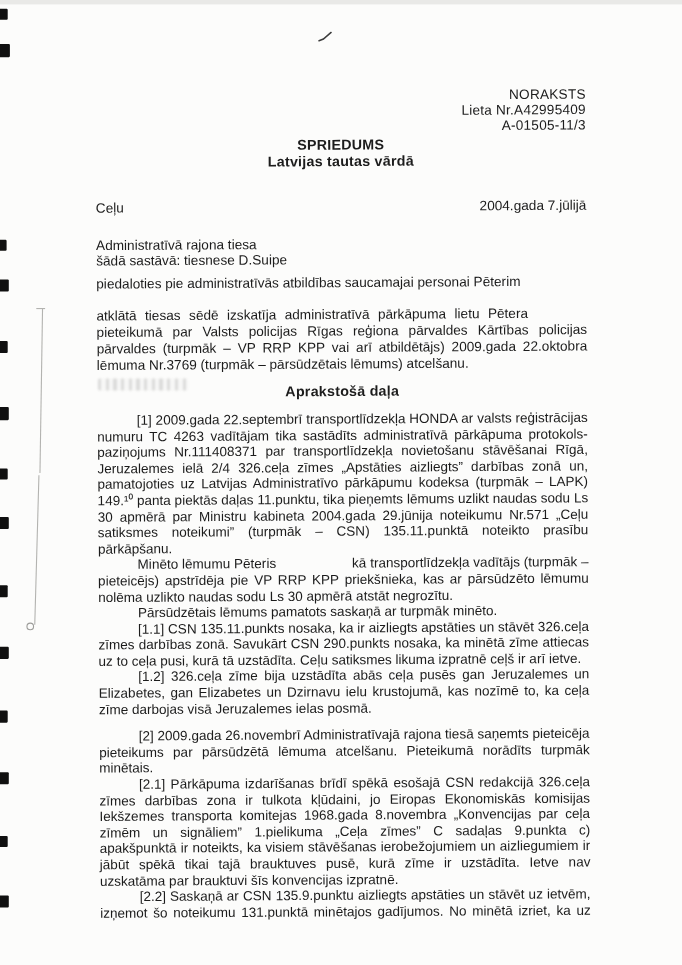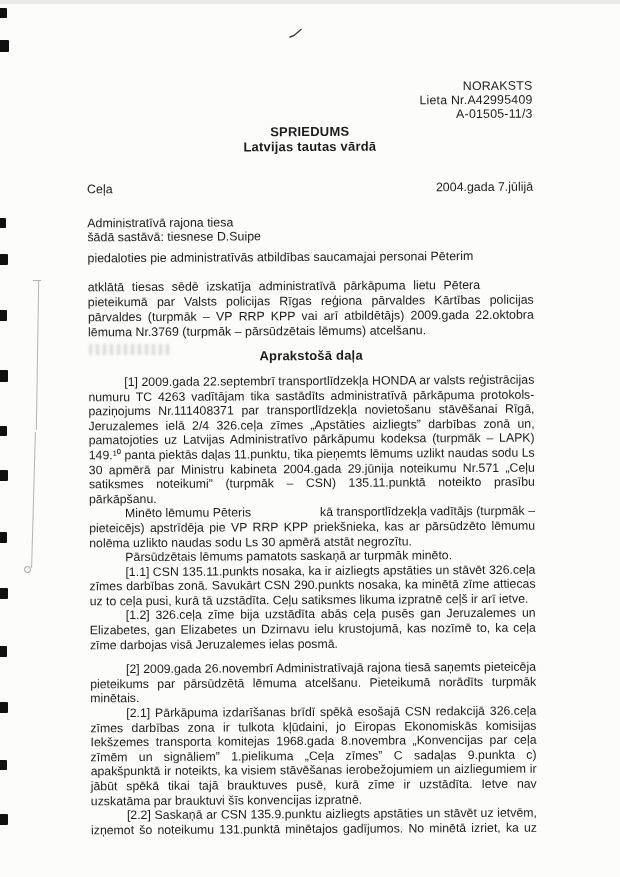--- a/index.html
+++ b/index.html
@@ -77,21 +77,21 @@
       <div>Lieta Nr.A42995409</div>
       <div>A-01505-11/3</div>
     </div>
 
     <div class="titleblock">
       <div>SPRIEDUMS</div>
       <div>Latvijas tautas vārdā</div>
     </div>
 
     <div class="placedate">
-      <span>Ceļa</span>
+      <span>Ceļu</span>
       <span>2004.gada 7.jūlijā</span>
     </div>
 
     <div class="intro">
       <div>Administratīvā rajona tiesa</div>
       <div>šādā sastāvā: tiesnese D.Suipe</div>
       <div class="participants">piedaloties pie administratīvās atbildības saucamajai personai Pēterim</div>
       <p class="casepara" id="case-description">atklātā tiesas sēdē izskatīja administratīvā pārkāpuma lietu Pētera <span class="gap" style="width: 46px;"></span> pieteikumā par Valsts policijas Rīgas reģiona pārvaldes Kārtības policijas pārvaldes (turpmāk – VP RRP KPP vai arī atbildētājs) 2009.gada 22.oktobra lēmuma Nr.3769 (turpmāk – pārsūdzētais lēmums) atcelšanu. </p>
     </div>
 

